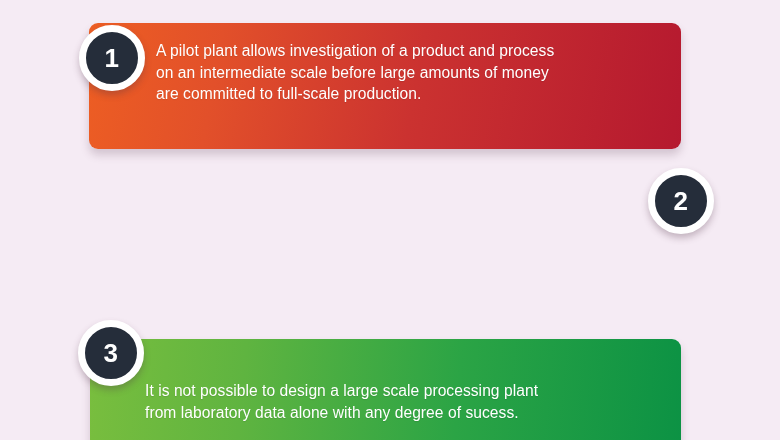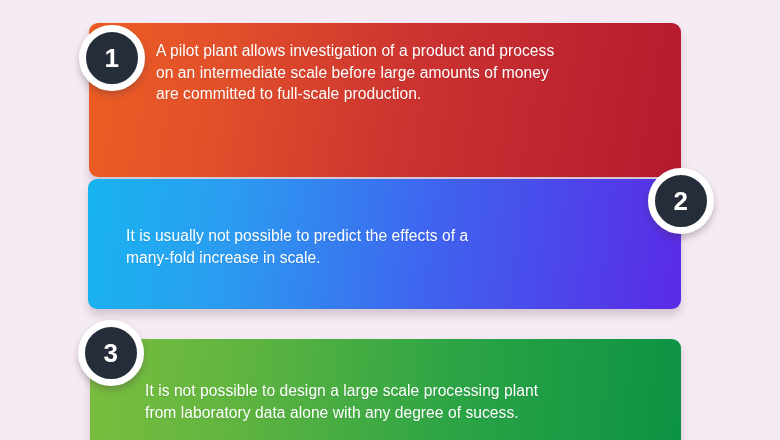--- a/index.html
+++ b/index.html
@@ -38,21 +38,21 @@
     letter-spacing: 0.05px;
     white-space: pre-line;
     text-shadow: 0 1px 1px rgba(0,0,0,0.10);
   }
 
   
   #card-1 {
     left: 89px;
     top: 23px;
     width: 592px;
-    height: 154px;
+    height: 126px;
     background: linear-gradient(100deg, #ed5e23 0%, #e2502a 22%, #cb3230 55%, #b5192f 100%);
   }
   #card-1 .card-text {
     left: 67px;
     top: 17px;
     width: 520px;
   }
 
   
   #card-2 {
@@ -113,24 +113,20 @@
 <body>
 
 <div id="stage">
 
   <div class="card" id="card-1">
     <div class="card-text">A pilot plant allows investigation of a product and process
 on an intermediate scale before large amounts of money
 are committed to full-scale production.</div>
   </div>
 
-  <div class="card" id="card-2">
-    <div class="card-text">It is usually not possible to predict the effects of a
-many-fold increase in scale.</div>
-  </div>
 
   <div class="card" id="card-3">
     <div class="card-text">It is not possible to design a large scale processing plant
 from laboratory data alone with any degree of sucess.</div>
   </div>
 
   <div class="badge" id="badge-1">
     <span class="badge-num">1</span>
   </div>
 

